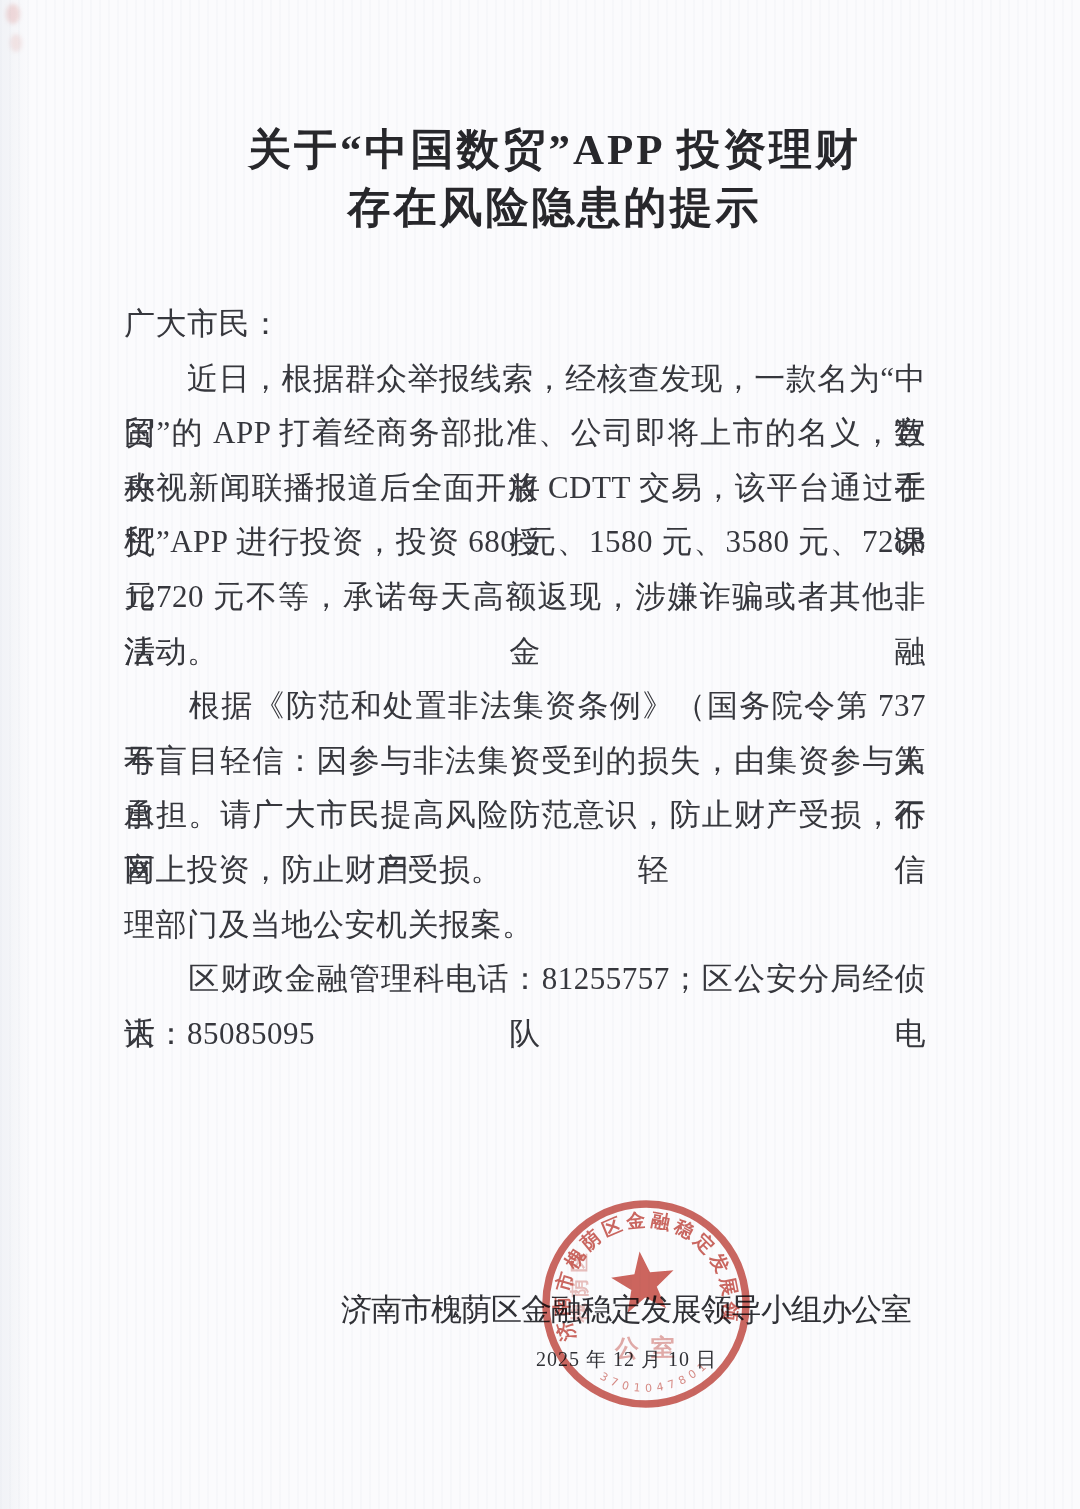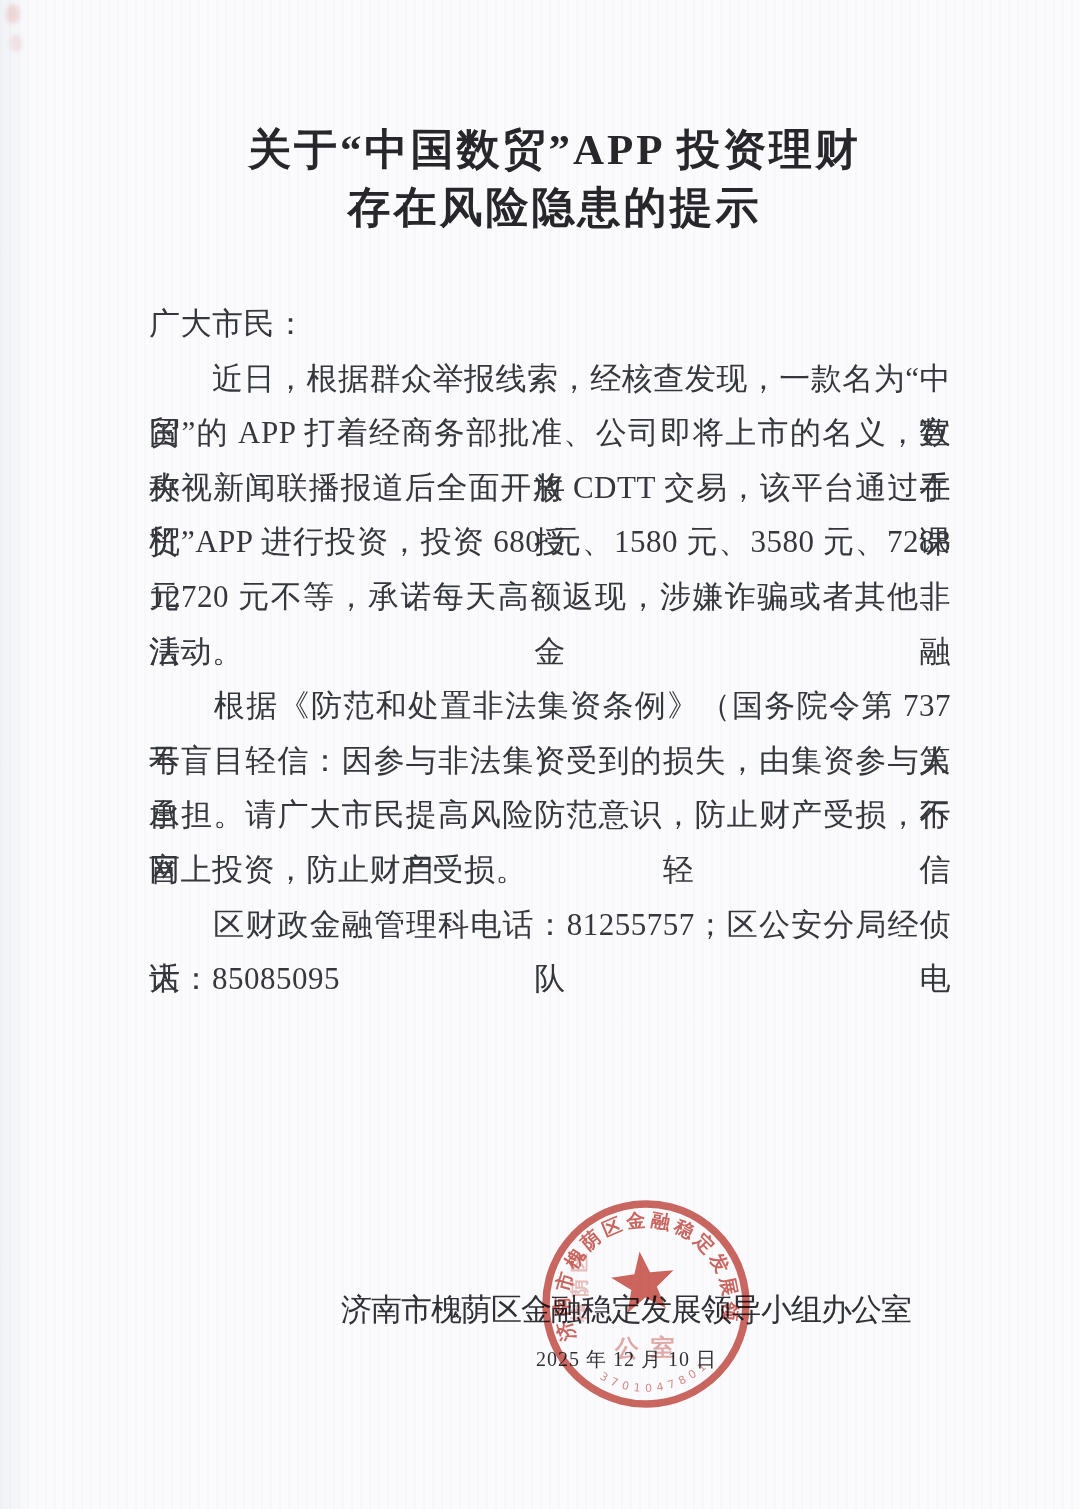--- a/index.html
+++ b/index.html
@@ -18,21 +18,21 @@
   .smudge{position:absolute;border-radius:50%;filter:blur(2px);}
   .smudge.a{left:6px;top:4px;width:14px;height:20px;background:rgba(205,80,70,0.18);}
   .smudge.b{left:10px;top:34px;width:12px;height:18px;background:rgba(205,80,70,0.12);}
   .doc-title{
     position:absolute;top:121px;left:0;right:0;
     text-align:center;
     font-size:43px;font-weight:700;color:#27272b;
     line-height:58px;letter-spacing:3px;
   }
   .body-text{
-    position:absolute;top:297px;left:149px;width:802px;
+    position:absolute;top:297px;left:124px;width:802px;
     font-size:31px;color:#36373d;line-height:54.6px;
     letter-spacing:0.5px;
   }
   .line{height:54.6px;text-align:justify;}
   .line.full{text-align-last:justify;}
   .line.end{text-align-last:left;}
   .signature{
     position:absolute;top:1289px;right:198px;
     font-size:31px;color:#303136;letter-spacing:-1px;
     white-space:nowrap;
@@ -73,20 +73,21 @@
       <div class="line full">　　近日，根据群众举报线索，经核查发现，一款名为“中国数</div>
       <div class="line full">贸”的 APP 打着经商务部批准、公司即将上市的名义，宣称将在</div>
       <div class="line full">央视新闻联播报道后全面开放 CDTT 交易，该平台通过手机授课</div>
       <div class="line full">贸”APP 进行投资，投资 680 元、1580 元、3580 元、7288 元、</div>
       <div class="line full">12720 元不等，承诺每天高额返现，涉嫌诈骗或者其他非法金融</div>
       <div class="line end">活动。</div>
       <div class="line full">　　根据《防范和处置非法集资条例》（国务院令第 737 号）第</div>
       <div class="line full">不盲目轻信：因参与非法集资受到的损失，由集资参与人自行</div>
       <div class="line full">承担。请广大市民提高风险防范意识，防止财产受损，不盲目轻信</div>
       <div class="line end">网上投资，防止财产受损。</div>
+      <div class="line end">理部门及当地公安机关报案。</div>
       <div class="line full">　　区财政金融管理科电话：81255757；区公安分局经侦大队电</div>
       <div class="line end">话：85085095</div>
     </div>
 
   <div class="signature">济南市槐荫区金融稳定发展领导小组办公室</div>
 
   <div class="doc-date">2025 年 12 月 10 日</div>
 
   <div class="seal">
     <svg viewBox="-118 -118 236 236" xmlns="http://www.w3.org/2000/svg">

